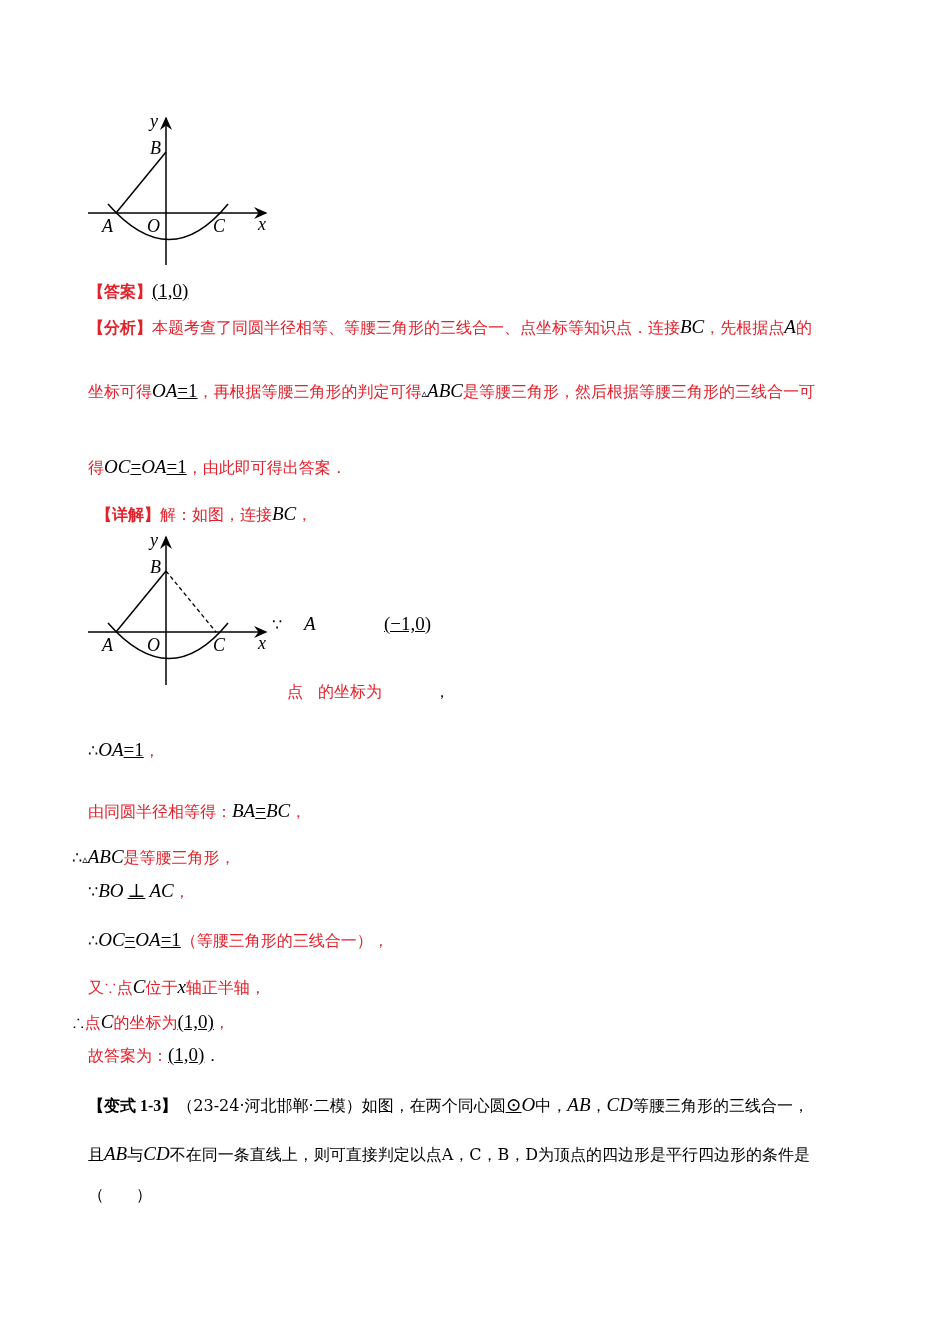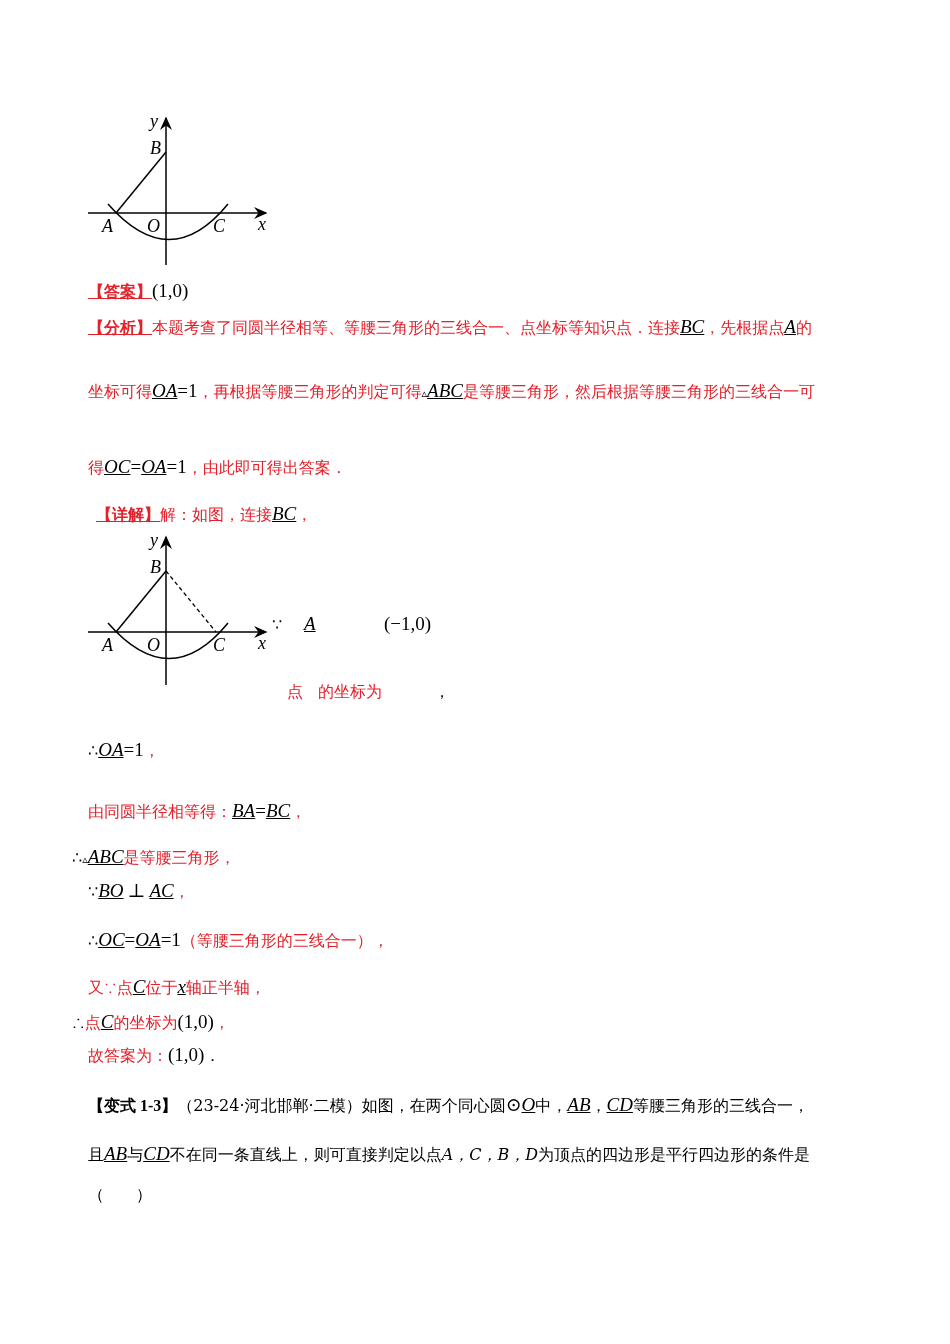--- a/index.html
+++ b/index.html
@@ -1,23 +1,23 @@
 <!DOCTYPE html>
 <html><head>
 <meta charset="utf-8">
 <style>
   html, body { margin: 0; padding: 0; background: #ffffff; }
   body { width: 950px; height: 1344px; position: relative; overflow: hidden;
          font-family: "DejaVu Serif", "Liberation Serif", serif; color: #000; }
   .abs { position: absolute; white-space: nowrap; }
   .red { color: #e3212b; }
   .blk { color: #000; }
-  .tag { color: #e3212b; font-weight: bold; text-decoration: underline; }
-  .m { font-family: "Liberation Serif", "DejaVu Serif", serif; font-style: italic; font-size: 19px; text-decoration: underline; }
-  .n { font-family: "Liberation Serif", "DejaVu Serif", serif; font-size: 19px; }
+  .tag { color: #e3212b; font-weight: bold; }
+  .m { font-family: "Liberation Serif", "DejaVu Serif", serif; font-style: italic; font-size: 19px; }
+  .n { font-family: "Liberation Serif", "DejaVu Serif", serif; font-size: 19px; text-decoration: underline; }
   .line { font-size: 16px; line-height: 22px; }
   svg text { font-family: "Liberation Serif", serif; font-style: italic; }
 </style>
 </head>
 <body>
 
 <svg class="abs" style="left:84px; top:110px;" width="200" height="160" viewBox="84 110 200 160">
   <defs>
     <marker id="arr" markerWidth="10" markerHeight="10" refX="8" refY="5" orient="auto">
       <path d="M0,1 L9,5 L0,9 L3,5 Z" fill="#000"></path>
@@ -101,17 +101,17 @@
   <span>∴</span><span class="red">点</span><span class="m">C</span><span class="red">的坐标为</span><span class="n">(1,0)</span><span class="red">，</span>
 </div>
 <div class="abs line" style="left:88px; top:1044px;">
   <span class="red">故答案为：</span><span class="n">(1,0)</span><span>．</span>
 </div>
 
 <div class="abs line blk" style="left:88px; top:1094px;">
   <span style="font-weight:bold;font-family:Liberation Serif, serif;">【变式 1-3】</span><span>（23-24·河北邯郸·二模）</span><span>如图，在两个同心圆</span><span class="n">⊙</span><span class="m">O</span><span>中，</span><span class="m">AB</span><span>，</span><span class="m">CD</span><span>等腰三角形的三线合一，</span>
 </div>
 <div class="abs line blk" style="left:88px; top:1143px;">
-  <span>且</span><span class="m">AB</span><span>与</span><span class="m">CD</span><span>不在同一条直线上，则可直接判定以点</span><span style="font-style:italic;margin-top:10px;">A，C，B，D</span><span>为顶点的四边形是平行四边形的条件是</span>
+  <span>且</span><span class="m">AB</span><span>与</span><span class="m">CD</span><span>不在同一条直线上，则可直接判定以点</span><span style="margin-top:10px;">A，C，B，D</span><span>为顶点的四边形是平行四边形的条件是</span>
 </div>
 <div class="abs line blk" style="left:88px; top:1184px;">
   <span>（　　）</span>
 </div>
 
 </body></html>

